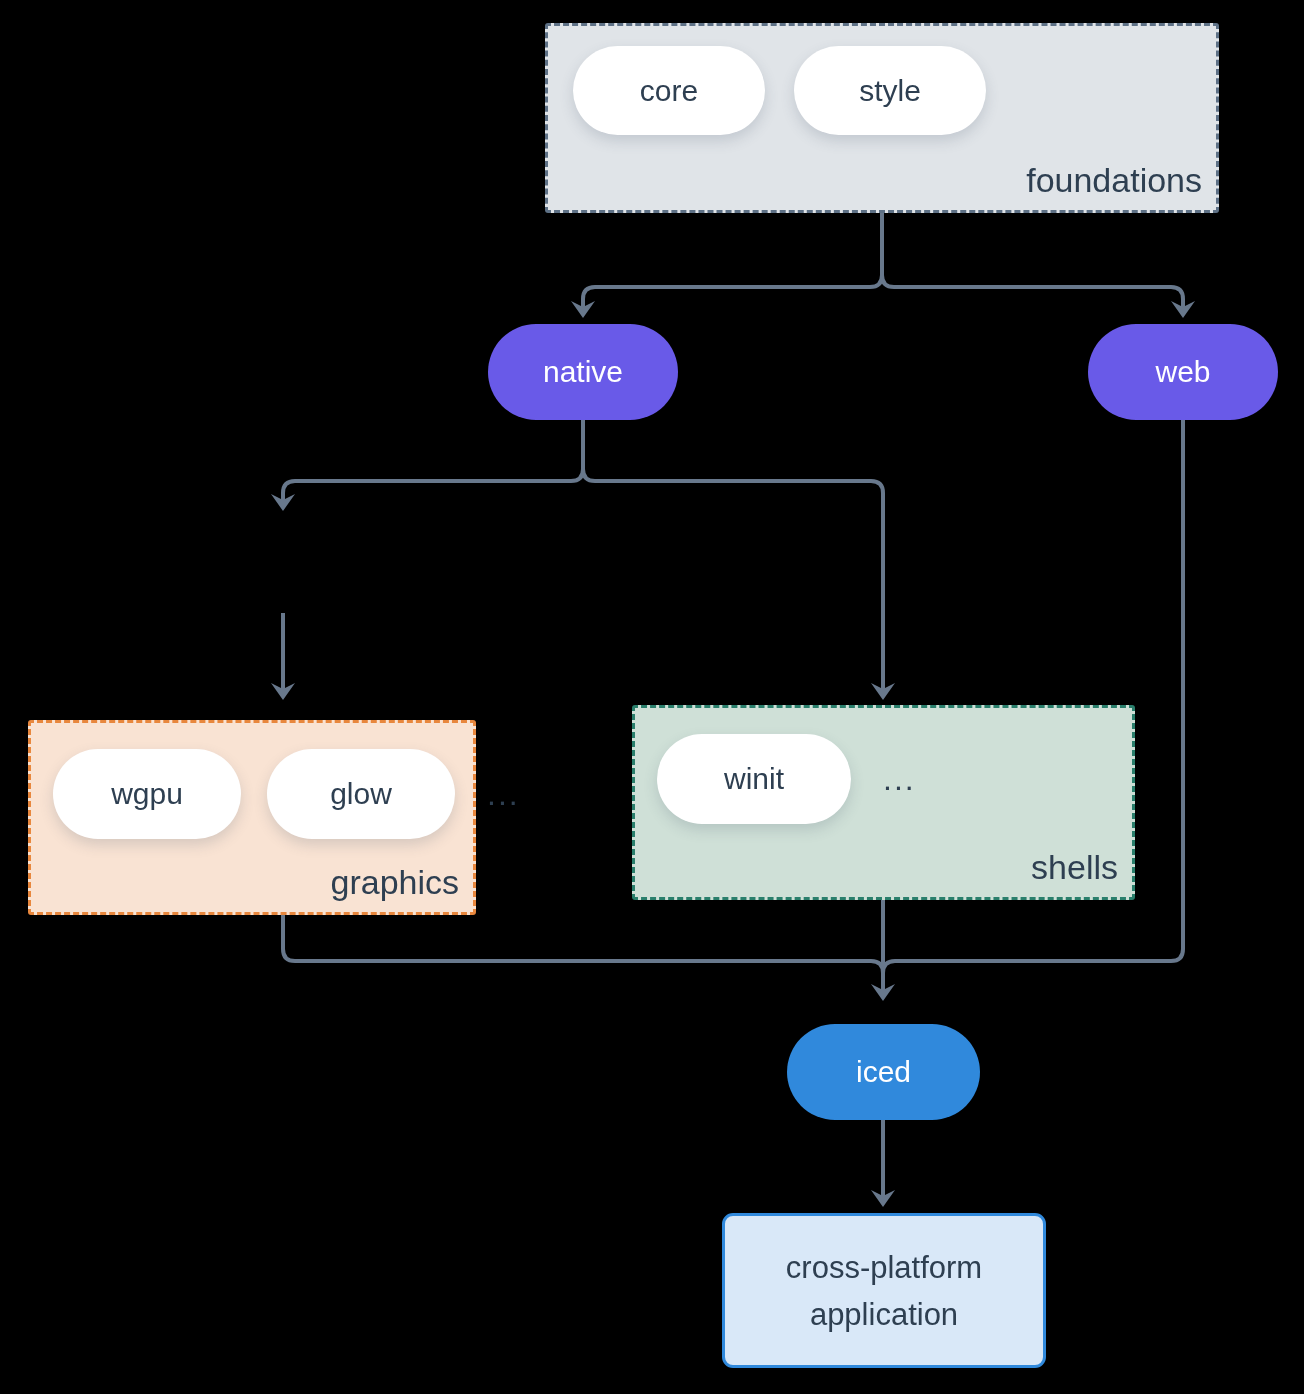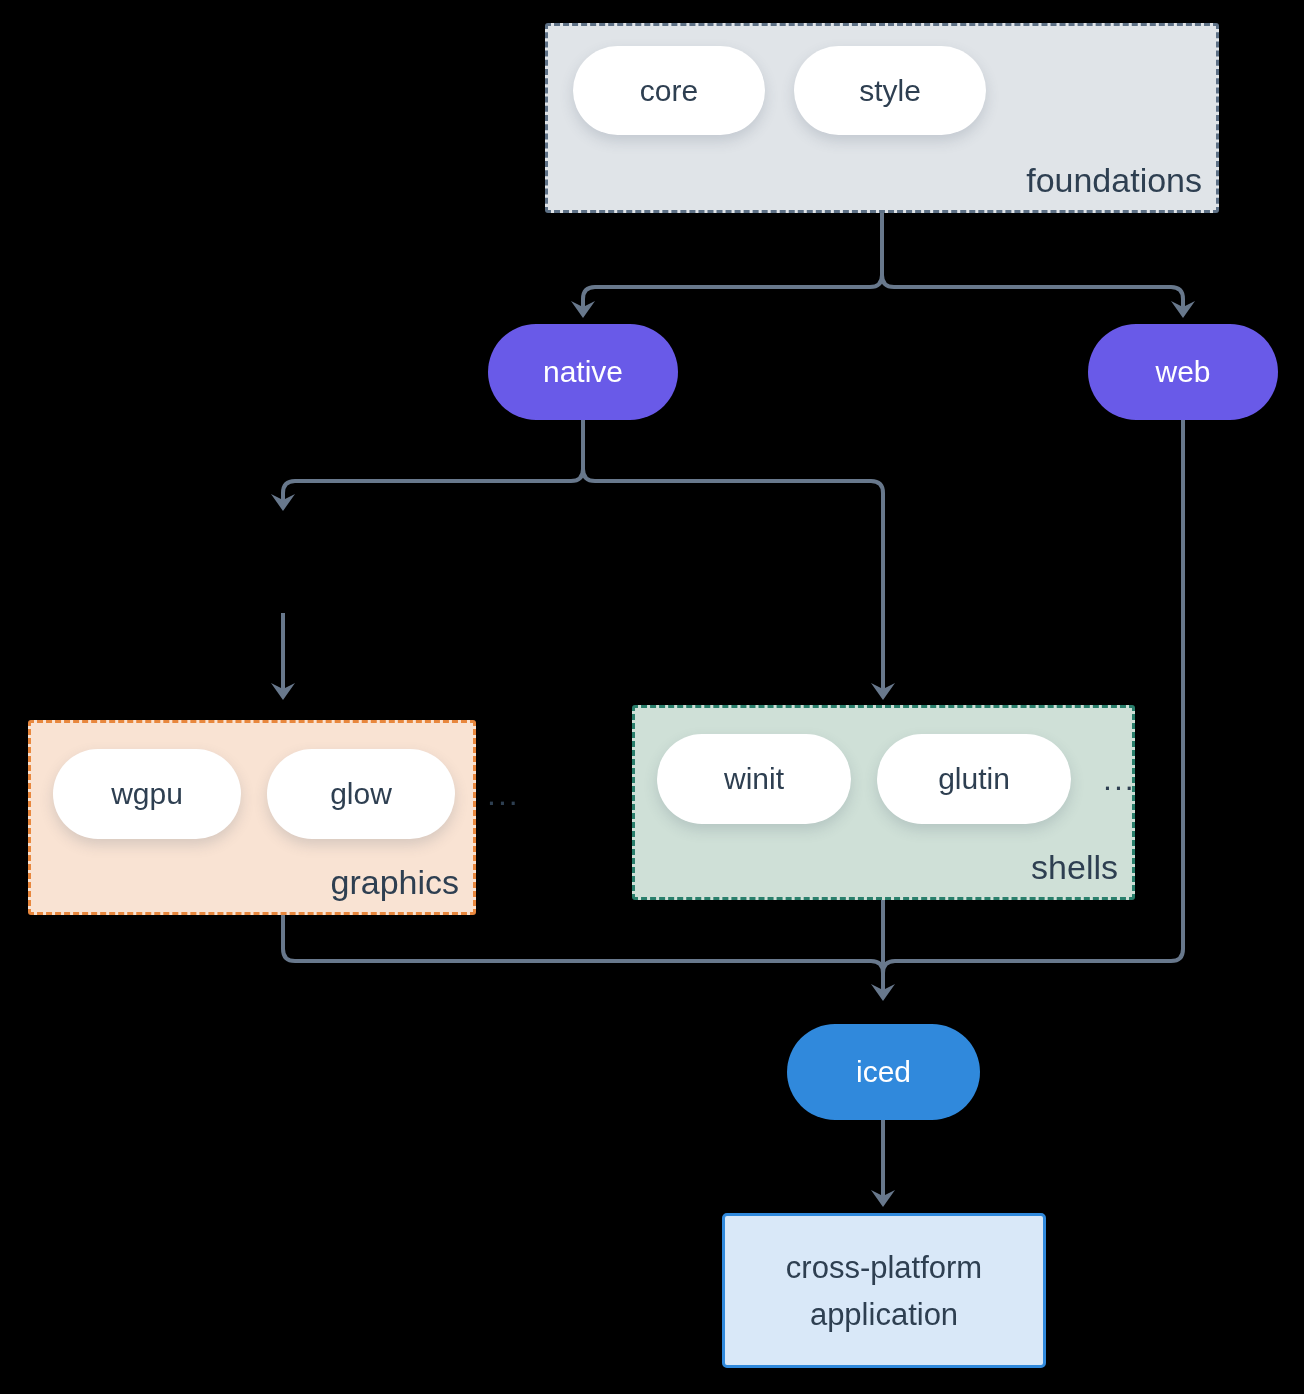--- a/index.html
+++ b/index.html
@@ -65,21 +65,21 @@
     border-radius: 48px; color: #fff; font-size: 30px;
   }
   .n-native   { left: 488px;  top: 324px;  width: 190px; height: 96px; background: var(--purple); }
   .n-web      { left: 1088px; top: 324px;  width: 190px; height: 96px; background: var(--purple); }
   .n-graphics { left: 188px;  top: 517px;  width: 190px; height: 96px; background: var(--orange); }
   .n-iced     { left: 787px;  top: 1008px; width: 193px; height: 96px; background: var(--blue); margin-top: 16px; }
 
   
   .app-box {
     position: absolute; left: 722px; top: 1213px; width: 324px; height: 155px;
-    background: var(--app-fill); border: 3px solid var(--app-border); border-radius: 5px;
+    background: var(--app-fill); border: 3px solid var(--app-border); border-radius: 11px;
     display: flex; align-items: center; justify-content: center;
   }
   .app-box .app-text {
     display: block; width: 262px; text-align: center;
     font-size: 31px; line-height: 47px; color: var(--text-dark);
   }
 </style>
 </head>
 <body>
 
@@ -126,21 +126,20 @@
       <div class="chip">wgpu</div>
       <div class="chip">glow</div>
       <div class="ellipsis">...</div>
     </div>
     <div class="group-label">graphics</div>
   </div>
 
   <div class="group g-shells">
     <div class="pill-row">
       <div class="chip">winit</div>
-      <div class="chip">glutin</div>
       <div class="ellipsis">...</div>
     </div>
     <div class="group-label">shells</div>
   </div>
 
   <div class="node n-iced">iced</div>
 
   <div class="app-box">
     <span class="app-text">cross-platform application</span>
   </div>

